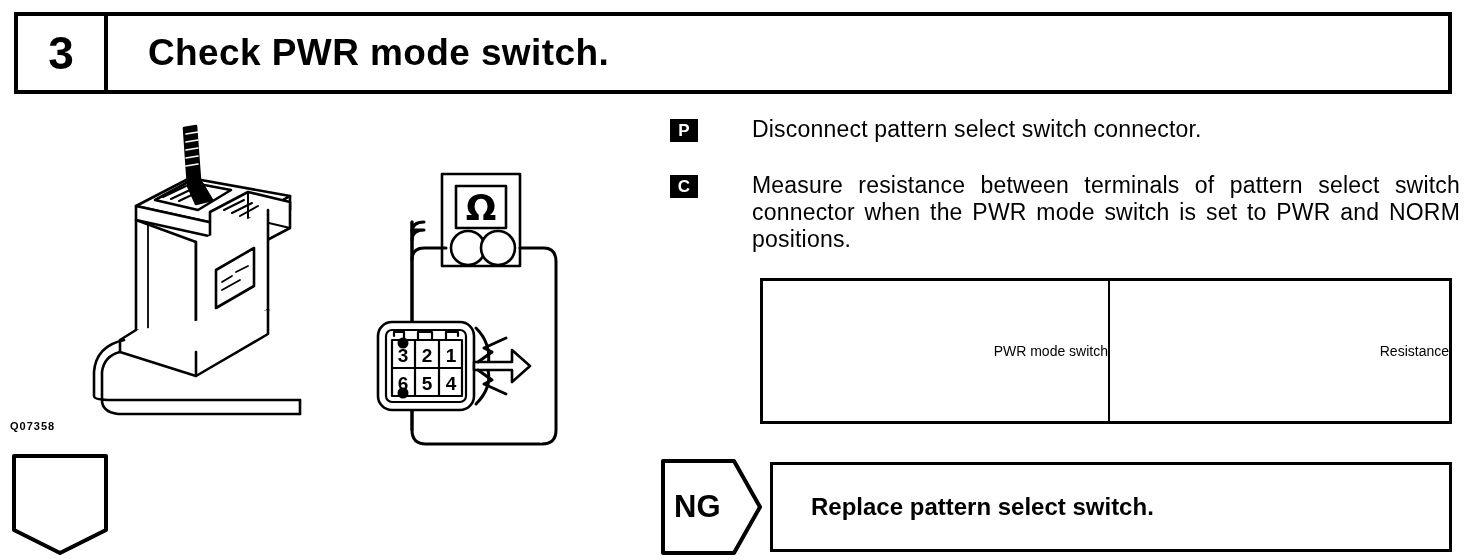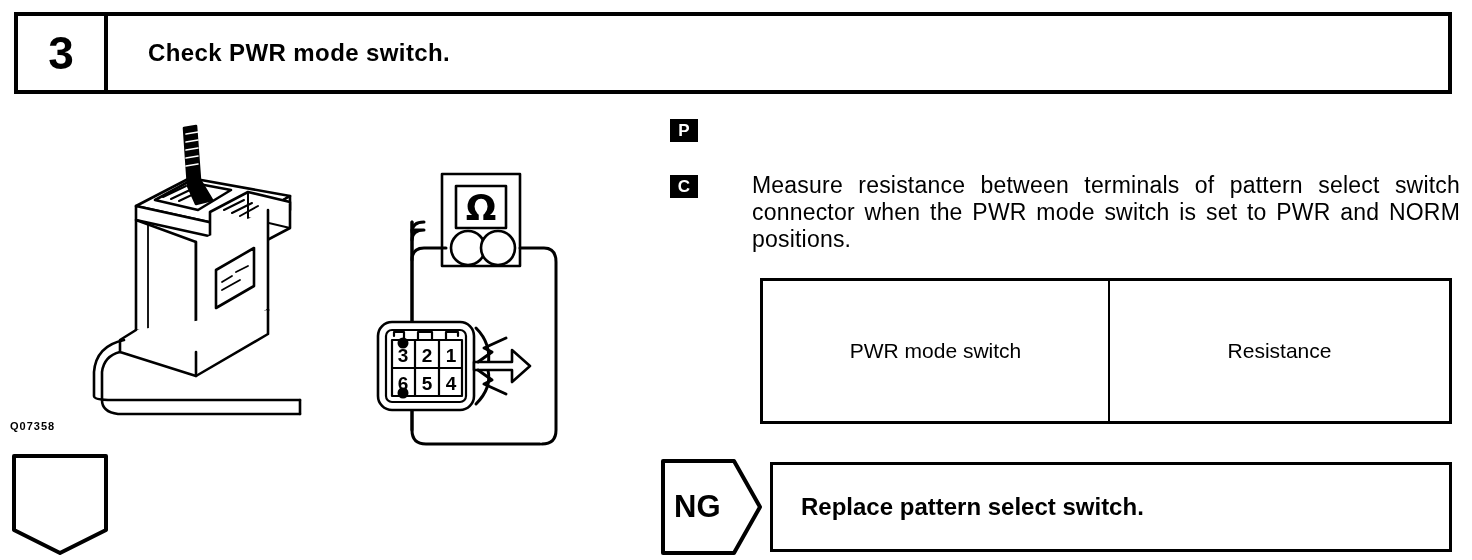--- a/index.html
+++ b/index.html
@@ -7,72 +7,73 @@
        font-family:"Liberation Sans","DejaVu Sans",sans-serif;color:#000;}
   .abs{position:absolute;}
 
   
   #step-header{left:14px;top:12px;width:1438px;height:82px;
       border:4px solid #000;box-sizing:border-box;display:flex;align-items:stretch;}
   #step-number-cell{width:86px;border-right:4px solid #000;
       display:flex;align-items:center;justify-content:center;}
   #step-number-cell span{font-size:46px;font-weight:bold;line-height:1;}
   #step-title-cell{flex:1;display:flex;align-items:center;padding-left:40px;}
-  #step-title-cell span{font-size:24px;font-weight:bold;letter-spacing:.4px;}
+  #step-title-cell span{font-size:37px;font-weight:bold;letter-spacing:.4px;}
 
   
   .instr{display:flex;align-items:flex-start;}
   #instr-p{left:670px;top:116px;width:790px;}
   #instr-c{left:670px;top:172px;width:790px;}
   .badge{width:28px;height:23px;background:#000;color:#fff;
       font-size:17px;font-weight:bold;line-height:23px;text-align:center;
       flex:0 0 auto;margin-top:3px;}
   .instr-text{margin-left:54px;font-size:23px;line-height:27px;
       letter-spacing:.2px;}
   .instr-text.just{text-align:justify;}
 
   
   #resistance-table{left:760px;top:278px;width:692px;height:146px;
       border:3px solid #000;box-sizing:border-box;border-collapse:collapse;}
-  #resistance-table td{border:2px solid #000;text-align:center;
-      font-size:21px;height:48px;padding:0;}
+  #resistance-table td{border:2px solid #000;text-align:right;
+      font-size:14px;height:48px;padding:0;}
   #resistance-table td.c1{width:345px;}
 
   
   #figure-code{left:10px;top:420px;font-size:11px;letter-spacing:1px;font-weight:bold;}
 
   
   #ok-shield{left:10px;top:452px;width:100px;height:105px;}
   #ng-arrow{left:660px;top:458px;width:105px;height:98px;text-align:center;}
   .shield-label{position:absolute;left:0;top:0;width:100%;height:100%;
       display:flex;align-items:center;justify-content:center;
       font-size:31px;font-weight:bold;}
   #ng-arrow .shield-label{justify-content:flex-start;padding-left:14px;}
   #ng-box{left:770px;top:462px;width:682px;height:90px;
       border:3px solid #000;box-sizing:border-box;display:flex;align-items:center;
-      padding-left:28px;}
+      padding-left:38px;}
   #ng-box span{font-size:24px;font-weight:bold;}
 
   
   #illustration{left:0px;top:100px;width:660px;height:360px;}
 </style>
 </head>
 <body>
 
 <div class="abs" id="step-header">
   <div id="step-number-cell">
     <span>3</span>
   </div>
   <div id="step-title-cell">
     <span>Check PWR mode switch.</span>
   </div>
 </div>
 
 <div class="abs instr" id="instr-p">
   <div class="badge">P</div>
+  <div class="instr-text">Disconnect pattern select switch connector.</div>
 </div>
 
 <div class="abs instr" id="instr-c">
   <div class="badge">C</div>
   <div class="instr-text just">Measure resistance between terminals of pattern select switch connector when the PWR mode switch is set to PWR and NORM positions.</div>
 </div>
 
 <table class="abs" id="resistance-table">
   <tbody>
       <tr>

